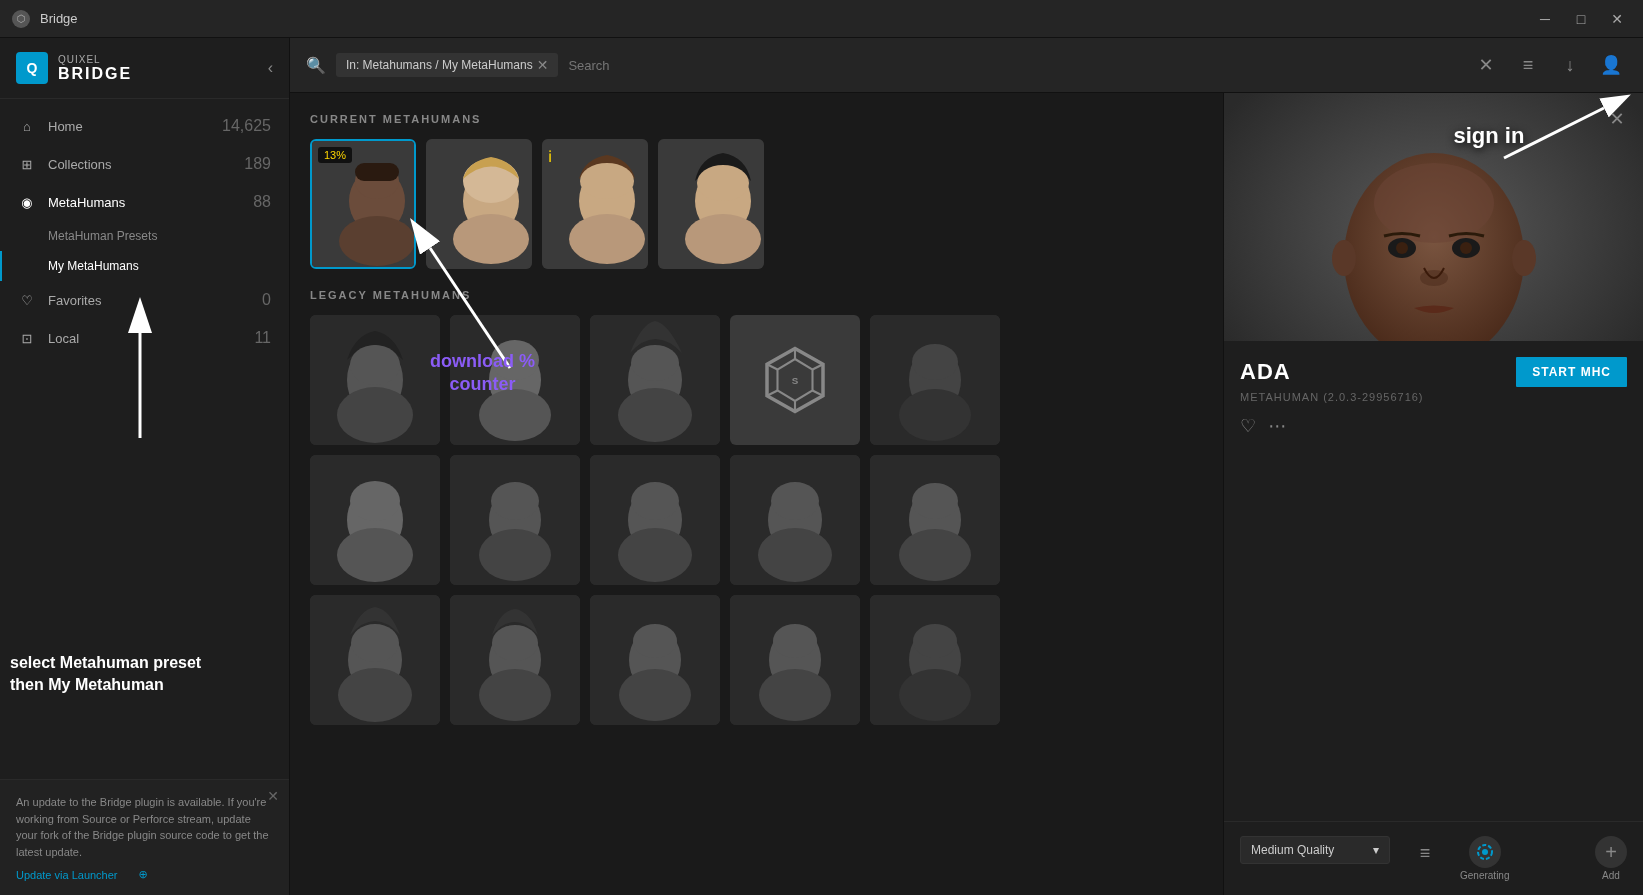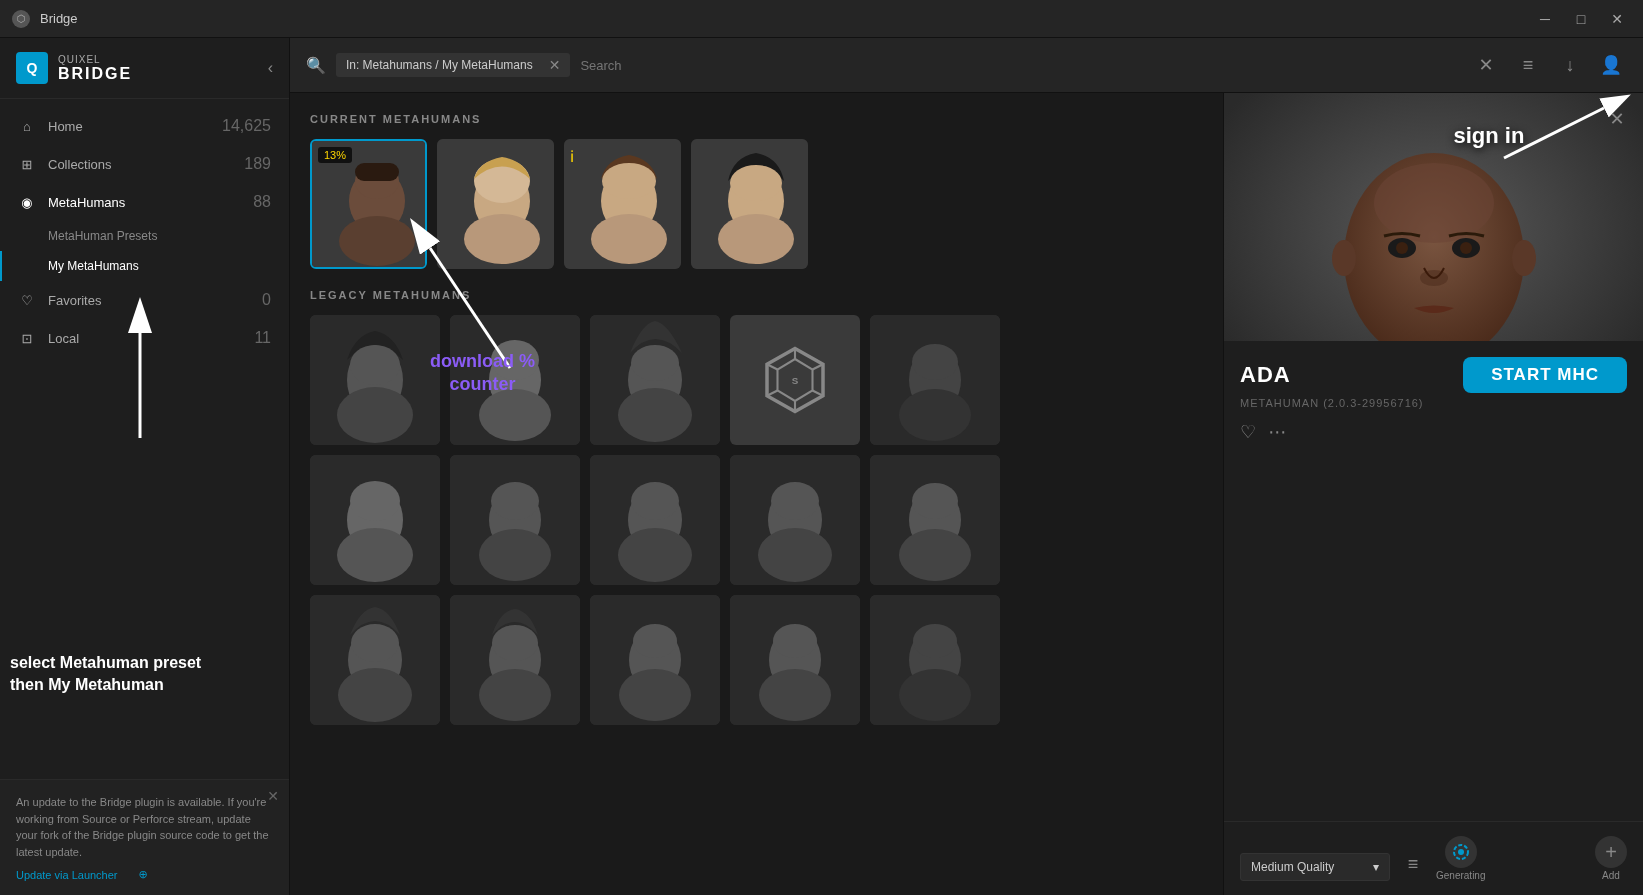--- a/index.html
+++ b/index.html
@@ -62,38 +62,38 @@
     #main { flex: 1; display: flex; flex-direction: column; background: #1a1a1a; overflow: hidden; }
 
     
     #searchbar {
       background: #252525; padding: 12px 16px; display: flex; align-items: center; gap: 10px;
       border-bottom: 1px solid #111;
     }
     #search-icon-wrap { color: #888; font-size: 16px; }
     #search-tag {
       background: #333; border-radius: 3px; padding: 4px 10px; font-size: 12px; color: #ccc;
-      display: flex; align-items: center; gap: 16px;
+      display: flex; align-items: center; gap: 4px;
     }
     #search-tag-close { cursor: pointer; color: #888; font-size: 14px; }
     #search-input-wrap { flex: 1; }
     #search-input { background: transparent; border: none; outline: none; color: #aaa; font-size: 13px; width: 100%; }
     #search-controls { display: flex; gap: 12px; align-items: center; }
     .search-ctrl-btn { color: #888; cursor: pointer; font-size: 18px; width: 30px; height: 30px; display: flex; align-items: center; justify-content: center; border-radius: 50%; }
 
     
     #content-area { display: flex; flex: 1; overflow: hidden; }
 
     
     #asset-grid { flex: 1; overflow-y: auto; padding: 20px 20px; }
     .section-title { font-size: 11px; color: #888; letter-spacing: 2px; text-transform: uppercase; margin-bottom: 14px; font-weight: 600; }
     .asset-row { display: flex; gap: 10px; margin-bottom: 10px; flex-wrap: nowrap; }
 
     .asset-card {
-      width: 117px; height: 130px; border-radius: 6px; background: #2a2a2a; overflow: hidden;
+      width: 106px; height: 130px; border-radius: 6px; background: #2a2a2a; overflow: hidden;
       position: relative; cursor: pointer; flex-shrink: 0;
     }
     .asset-card.selected { border: 2px solid #0099cc; }
     .asset-card .download-badge {
       position: absolute; top: 6px; left: 6px; background: rgba(0,0,0,0.7);
       font-size: 11px; color: #ffd700; padding: 2px 6px; border-radius: 3px;
     }
     .asset-card .info-badge {
       position: absolute; top: 6px; left: 6px; color: #ffd700; font-size: 16px;
     }
@@ -118,30 +118,30 @@
     }
     #detail-close {
       position: absolute; top: 12px; right: 12px; cursor: pointer; color: #888;
       font-size: 18px; z-index: 10; width: 28px; height: 28px; display: flex; align-items: center; justify-content: center;
     }
     #detail-image { width: 100%; height: 248px; background: #2a2a2a; overflow: hidden; position: relative; }
     #detail-info { padding: 16px; flex: 1; }
     #detail-title-row { display: flex; align-items: center; justify-content: space-between; margin-bottom: 4px; gap: 12px; }
     #detail-name { font-size: 22px; font-weight: bold; color: #fff; letter-spacing: 1px; }
     #detail-start-btn {
-      background: #0099cc; color: #fff; border: none; padding: 8px 28px; border-radius: 8px;
-      font-size: 17px; font-weight: bold; cursor: pointer; letter-spacing: 1px;
+      background: #0099cc; color: #fff; border: none; padding: 8px 16px; border-radius: 1px;
+      font-size: 12px; font-weight: bold; cursor: pointer; letter-spacing: 1px;
     }
     #detail-subtitle { font-size: 11px; color: #666; margin-bottom: 12px; letter-spacing: 1px; text-transform: uppercase; }
     #detail-actions { display: flex; gap: 12px; align-items: center; }
     #detail-actions .action-icon { color: #888; cursor: pointer; font-size: 18px; }
 
     
     #detail-footer {
-      padding: 14px 16px; border-top: 1px solid #2a2a2a; display: flex; align-items: flex-end; gap: 6px;
+      padding: 14px 16px; border-top: 1px solid #2a2a2a; display: flex; align-items: flex-start; gap: 18px;
       background: #1e1e1e;
     }
     #quality-select {
       background: #2a2a2a; border: 1px solid #333; color: #ccc; padding: 6px 10px;
       border-radius: 3px; font-size: 12px; cursor: pointer; display: flex; align-items: center;
       gap: 8px; min-width: 150px; justify-content: space-between;
     }
     #filter-icon-btn { color: #888; cursor: pointer; font-size: 18px; width: 34px; height: 34px; display: flex; align-items: center; justify-content: center; }
     #generating-btn {
       display: flex; flex-direction: column; align-items: center; gap: 2px; color: #888;

